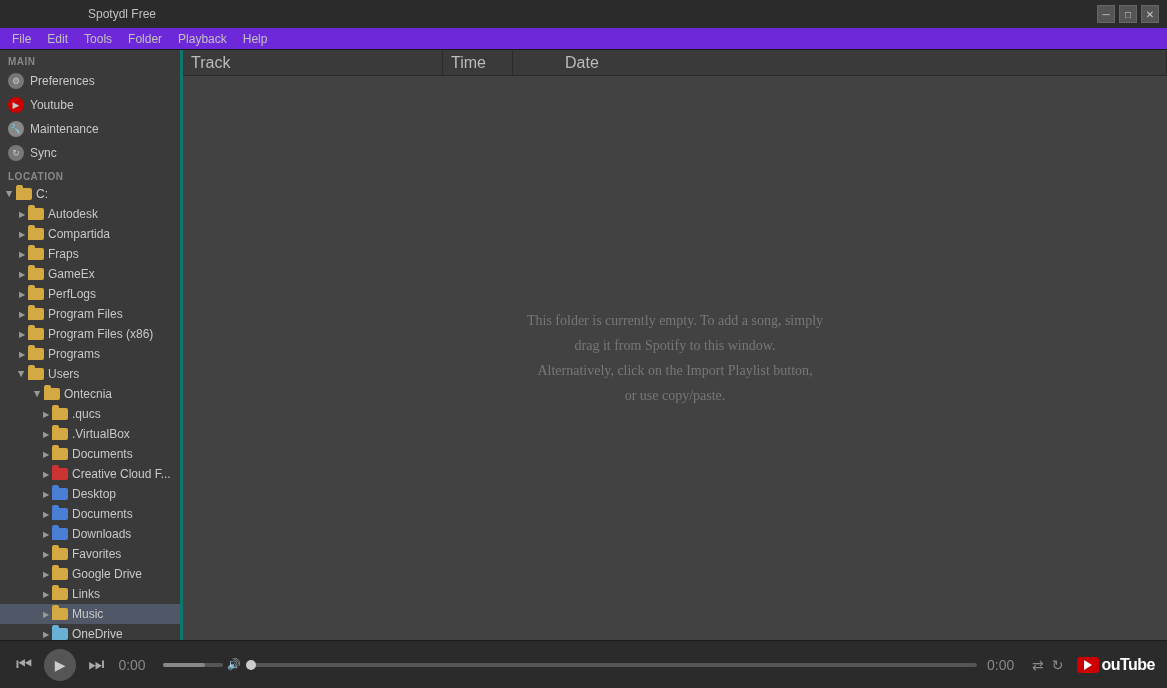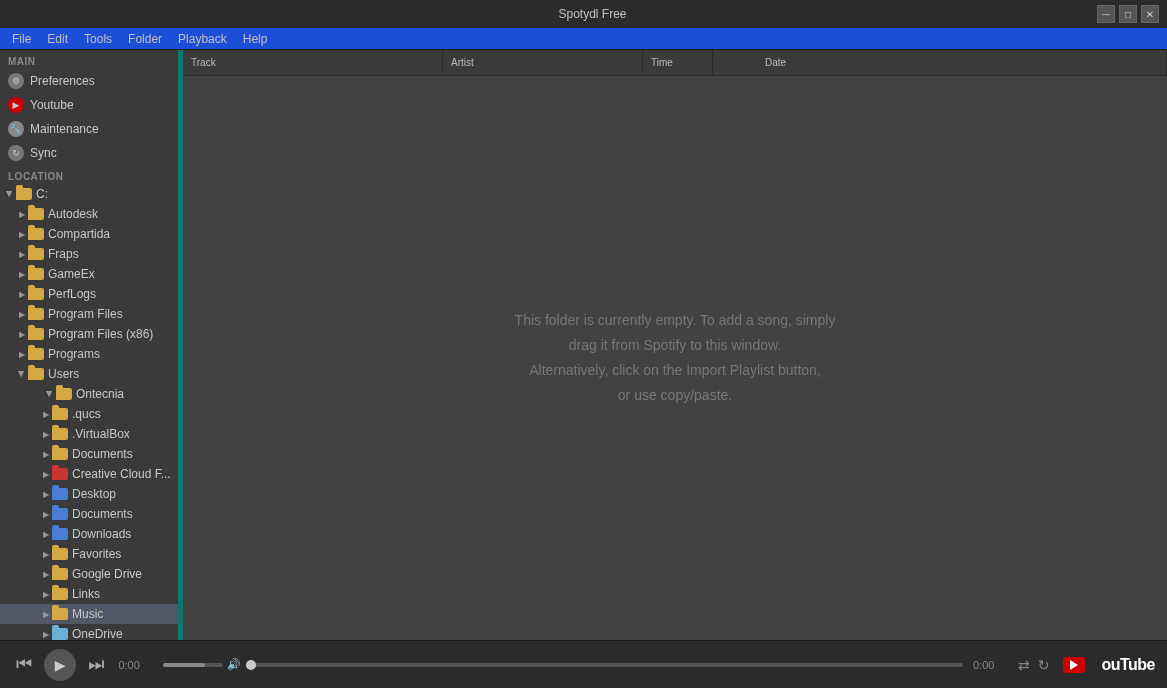--- a/index.html
+++ b/index.html
@@ -20,21 +20,20 @@
       background: #2b2b2b;
       height: 28px;
       display: flex;
       align-items: center;
       justify-content: space-between;
       padding: 0 8px;
       flex-shrink: 0;
     }
     .title-bar-title {
       flex: 1;
-      text-align: center;
       color: #c0c0c0;
       font-size: 12px;
     }
     .title-bar-controls {
       display: flex;
       gap: 4px;
     }
     .title-btn {
       width: 18px;
       height: 18px;
@@ -43,21 +42,21 @@
       display: flex;
       align-items: center;
       justify-content: center;
       cursor: pointer;
       font-size: 10px;
       color: #ccc;
     }
 
     
     .menu-bar {
-      background: #1d4ed8;
+      background: #6d28d9;
       height: 22px;
       display: flex;
       align-items: center;
       padding: 0 4px;
       flex-shrink: 0;
       border-bottom: 1px solid #1a1a1a;
     }
     .menu-item {
       padding: 2px 8px;
       color: #c0c0c0;
@@ -71,21 +70,21 @@
       flex: 1;
       overflow: hidden;
     }
 
     
     .sidebar {
       width: 183px;
       background: #3a3a3a;
       display: flex;
       flex-direction: column;
-      border-right: 5px solid #0f766e;
+      border-right: 3px solid #0f766e;
       flex-shrink: 0;
       position: relative;
       overflow: hidden;
     }
     .sidebar-scroll {
       overflow-y: auto;
       flex: 1;
     }
     .sidebar-scroll::-webkit-scrollbar { width: 8px; }
     .sidebar-scroll::-webkit-scrollbar-track { background: #3a3a3a; }
@@ -168,21 +167,21 @@
       border-radius: 2px 2px 0 0;
     }
     .folder-icon.blue { background: #4a7dd4; }
     .folder-icon.blue::before { background: #4a7dd4; }
     .folder-icon.red { background: #cc3333; }
     .folder-icon.red::before { background: #cc3333; }
     .folder-icon.special { background: #6ab0d4; }
     .folder-icon.special::before { background: #6ab0d4; }
 
     .indent-1 { padding-left: 16px; }
-    .indent-2 { padding-left: 44px; }
+    .indent-2 { padding-left: 32px; }
     .indent-3 { padding-left: 40px; }
 
     
     .content-area {
       flex: 1;
       display: flex;
       flex-direction: column;
       background: #424242;
       overflow: hidden;
     }
@@ -191,21 +190,21 @@
     .col-headers {
       display: flex;
       background: #3a3a3a;
       border-bottom: 1px solid #2a2a2a;
       height: 26px;
       align-items: center;
       flex-shrink: 0;
     }
     .col-header {
       color: #bbb;
-      font-size: 10px;
+      font-size: 16px;
       padding: 0 8px;
       border-right: 1px solid #2a2a2a;
       height: 100%;
       display: flex;
       align-items: center;
     }
     .col-track { width: 260px; }
     .col-artist { width: 200px; }
     .col-status { width: 200px; }
     .col-time { width: 70px; }
@@ -214,20 +213,21 @@
     
     .empty-state {
       flex: 1;
       display: flex;
       align-items: center;
       justify-content: center;
       color: #777;
       font-size: 14px;
       text-align: center;
       line-height: 1.8;
+      font-family: Liberation Serif, serif;
     }
 
     
     .player-bar {
       height: 48px;
       background: #2b2b2b;
       border-top: 1px solid #1a1a1a;
       display: flex;
       align-items: center;
       padding: 0 12px;
@@ -258,21 +258,21 @@
       display: flex;
       align-items: center;
       justify-content: center;
       cursor: pointer;
       color: #ccc;
       font-size: 14px;
     }
 
     .time-label {
       color: #888;
-      font-size: 11px;
+      font-size: 14px;
       min-width: 35px;
     }
 
     .progress-bar {
       flex: 1;
       height: 4px;
       background: #555;
       border-radius: 2px;
       position: relative;
       cursor: pointer;
@@ -322,21 +322,21 @@
       color: #888;
       font-size: 14px;
       cursor: pointer;
       background: none;
       border: none;
     }
 
     .youtube-logo {
       display: flex;
       align-items: center;
-      gap: 16px;
+      gap: 2px;
       margin-left: 4px;
     }
     .yt-icon {
       width: 22px;
       height: 16px;
       background: #cc0000;
       border-radius: 3px;
       display: flex;
       align-items: center;
       justify-content: center;
@@ -523,21 +523,20 @@
         <span>OneDrive</span>
       </div>
 
     </div>
   </div>
 
   <div class="content-area">
 
     <div class="col-headers">
       <div class="col-header col-track">Track</div>
-      <div class="col-header col-artist">Artist</div>
       <div class="col-header col-time">Time</div>
       <div class="col-header col-date">Date</div>
     </div>
 
     <div class="empty-state">
       <div>
         <div>This folder is currently empty. To add a song, simply</div>
         <div>drag it from Spotify to this window.</div>
         <div>Alternatively, click on the Import Playlist button,</div>
         <div>or use copy/paste.</div>

